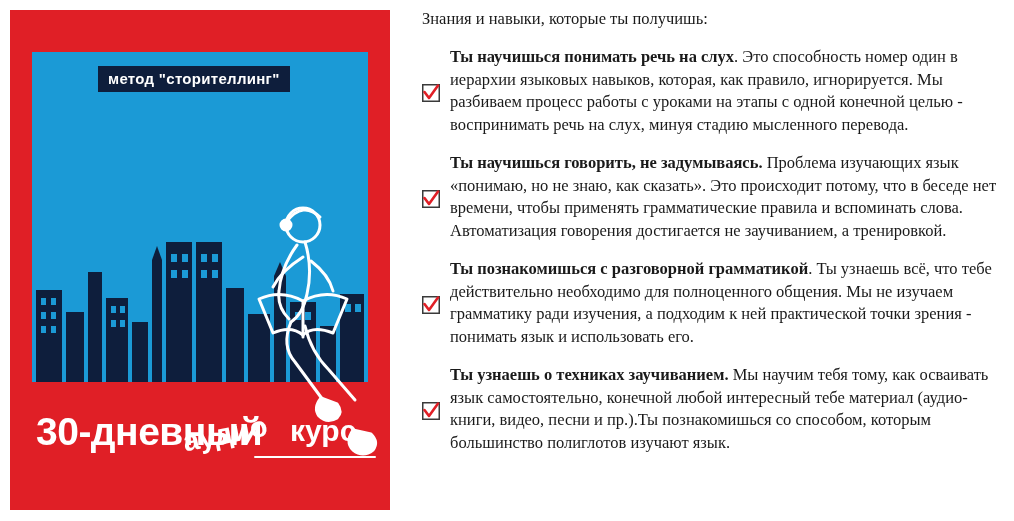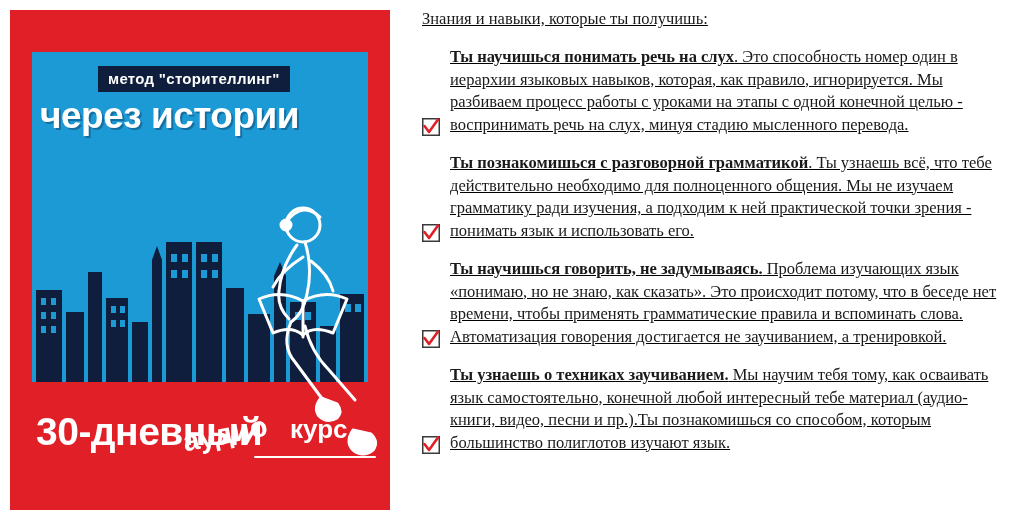--- a/index.html
+++ b/index.html
@@ -119,51 +119,50 @@
     letter-spacing: -0.5px;
     text-align: center;
   }
   .bt-kurs {
     position: absolute;
     left: 262px;
     top: 12px;
     color: #ffffff;
     font-family: "Liberation Sans", sans-serif;
     font-weight: bold;
-    font-size: 26px;
+    font-size: 30px;
   }
   .bt-audio {
     position: absolute;
     left: 152px;
     top: 24px;
     color: #ffffff;
     font-family: "Liberation Sans", sans-serif;
     font-weight: bold;
     font-size: 29px;
     transform: rotate(-11deg);
     transform-origin: left top;
   }
 
   
   .content {
     flex: 1 1 auto;
     padding: 8px 14px 0 22px;
     box-sizing: border-box;
-    text-decoration: underline;
   }
   .intro {
     font-size: 16.5px;
     color: #1a1a1a;
     margin: 0 0 6px 0;
     line-height: 22px;
   }
   .bullet {
     display: flex;
     flex-direction: row;
-    align-items: flex-end;
+    align-items: center;
     margin-top: 16px;
   }
   .check {
     flex: 0 0 auto;
     width: 18px;
     height: 18px;
     margin-right: 10px;
     margin-top: 4px;
     position: relative;
   }
@@ -229,21 +228,20 @@
             <rect x="273" y="110" width="6" height="8"></rect>
             <rect x="313" y="102" width="6" height="8"></rect>
             <rect x="323" y="102" width="6" height="8"></rect>
           </g>
         </svg>
       </div>
 
       <div class="method-badge">метод "сторителлинг"</div>
 
       <div class="title-main">
-        <div>через истории</div>
       </div>
 
 
       <svg class="reader" viewBox="0 0 160 270">
         <g stroke="#ffffff" stroke-width="3" fill="none" stroke-linecap="round" stroke-linejoin="round">
 
           <circle cx="78" cy="30" r="17"></circle>
 
           <path d="M62 26 q16 -20 33 -4"></path>
           <circle cx="61" cy="30" r="5" fill="#ffffff"></circle>
@@ -290,31 +288,31 @@
       <span class="btext"><b>Ты научишься понимать речь на слух</b><span>. Это способность номер один в иерархии языковых навыков, которая, как правило, игнорируется. Мы разбиваем процесс работы с уроками на этапы с одной конечной целью - воспринимать речь на слух, минуя стадию мысленного перевода.</span></span>
     </div>
 
     <div class="bullet">
       <span class="check">
         <svg width="18" height="18" viewBox="0 0 18 18">
           <rect x="0.75" y="0.75" width="16.5" height="16.5" fill="#ffffff" stroke="#3a3a3a" stroke-width="1.5"></rect>
           <path d="M2.5 8 L7 14 L16 1.5" fill="none" stroke="#e01f26" stroke-width="2.6" stroke-linecap="round" stroke-linejoin="round"></path>
         </svg>
       </span>
-      <span class="btext"><b>Ты познакомишься с разговорной грамматикой</b><span>. Ты узнаешь всё, что тебе действительно необходимо для полноценного общения. Мы не изучаем грамматику ради изучения, а подходим к ней практической точки зрения - понимать язык и использовать его.</span></span>
+      <span class="btext"><b>Ты научишься говорить, не задумываясь.</b><span> Проблема изучающих язык «понимаю, но не знаю, как сказать». Это происходит потому, что в беседе нет времени, чтобы применять грамматические правила и вспоминать слова. Автоматизация говорения достигается не заучиванием, а тренировкой.</span></span>
     </div>
 
     <div class="bullet">
       <span class="check">
         <svg width="18" height="18" viewBox="0 0 18 18">
           <rect x="0.75" y="0.75" width="16.5" height="16.5" fill="#ffffff" stroke="#3a3a3a" stroke-width="1.5"></rect>
           <path d="M2.5 8 L7 14 L16 1.5" fill="none" stroke="#e01f26" stroke-width="2.6" stroke-linecap="round" stroke-linejoin="round"></path>
         </svg>
       </span>
-      <span class="btext"><b>Ты научишься говорить, не задумываясь.</b><span> Проблема изучающих язык «понимаю, но не знаю, как сказать». Это происходит потому, что в беседе нет времени, чтобы применять грамматические правила и вспоминать слова. Автоматизация говорения достигается не заучиванием, а тренировкой.</span></span>
+      <span class="btext"><b>Ты познакомишься с разговорной грамматикой</b><span>. Ты узнаешь всё, что тебе действительно необходимо для полноценного общения. Мы не изучаем грамматику ради изучения, а подходим к ней практической точки зрения - понимать язык и использовать его.</span></span>
     </div>
 
     <div class="bullet">
       <span class="check">
         <svg width="18" height="18" viewBox="0 0 18 18">
           <rect x="0.75" y="0.75" width="16.5" height="16.5" fill="#ffffff" stroke="#3a3a3a" stroke-width="1.5"></rect>
           <path d="M2.5 8 L7 14 L16 1.5" fill="none" stroke="#e01f26" stroke-width="2.6" stroke-linecap="round" stroke-linejoin="round"></path>
         </svg>
       </span>
       <span class="btext"><b>Ты узнаешь о техниках заучиванием.</b><span> Мы научим тебя тому, как осваивать язык самостоятельно, конечной любой интересный тебе материал (аудио-книги, видео, песни и пр.).Ты познакомишься со способом, которым большинство полиглотов изучают язык.</span></span>

